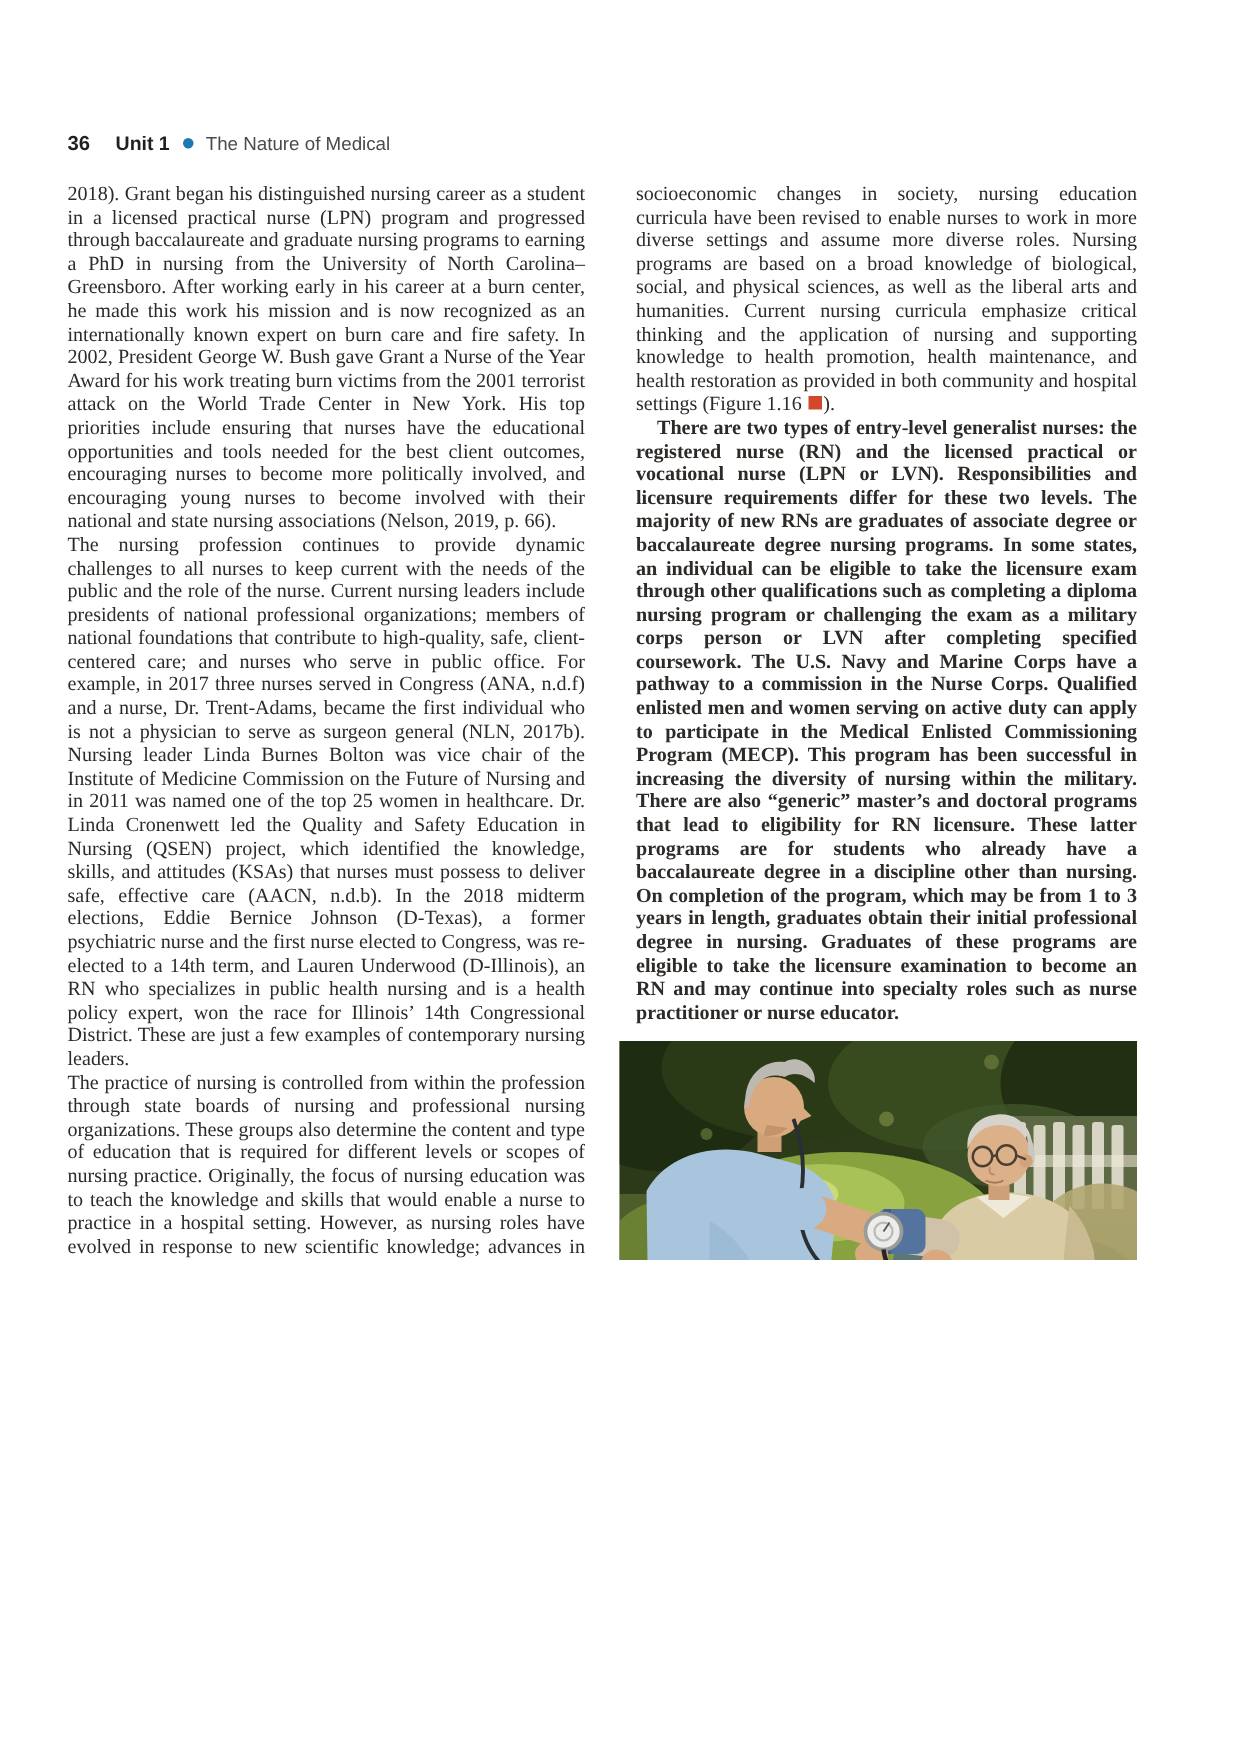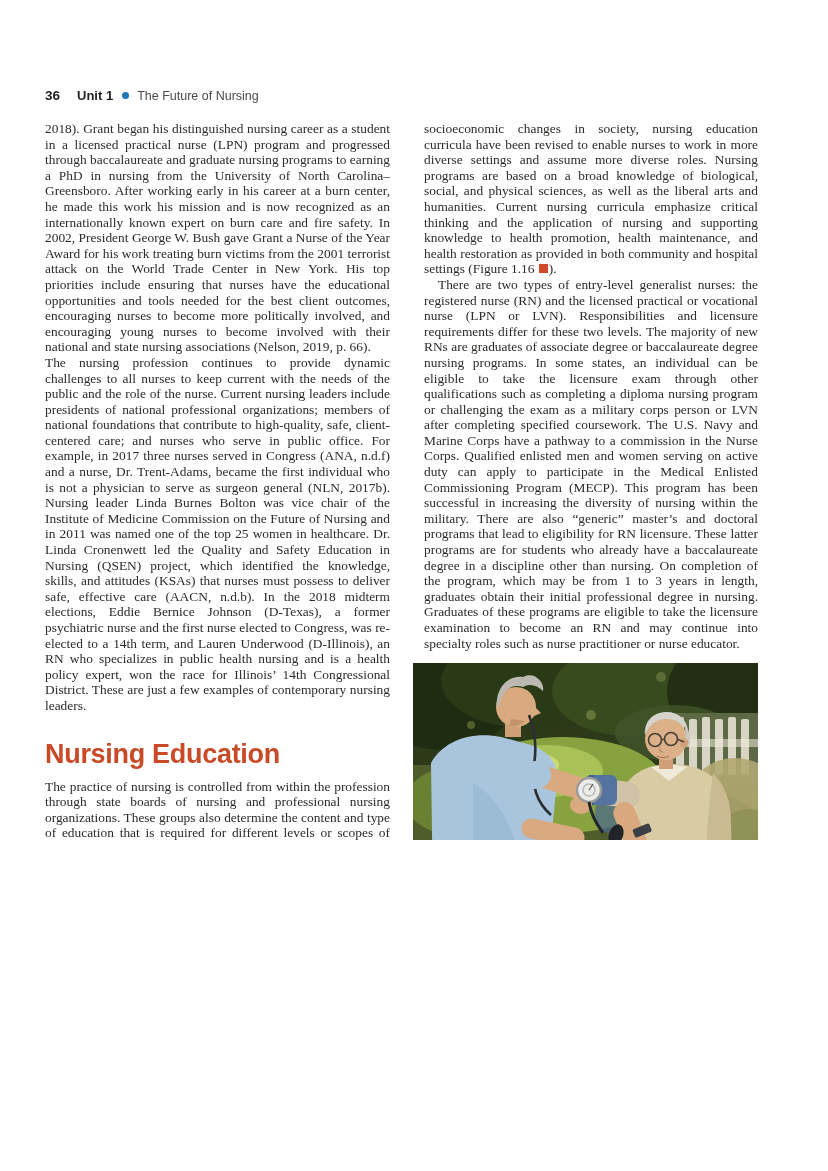--- a/index.html
+++ b/index.html
@@ -31,21 +31,21 @@
   }
   .col-left{width:345px;}
   .col-right{width:334px;}
   .body-text{
     margin:0;
     font-size:13.4px;line-height:15.6px;
     text-align:justify;
     color:#2d2a27;
     letter-spacing:0px;
   }
-  .indent{text-indent:14px;}
+  .indent{text-indent:14px;font-weight:bold;}
   .section-heading{
     margin:13px 0 5px 0;
     font-family:"Liberation Sans", sans-serif;
     font-weight:bold;font-size:17px;line-height:21px;
     color:#0d7a87;
   }
   .chapter-heading{
     margin:26px 0 10px 0;
     font-family:"Liberation Sans", sans-serif;
     font-weight:bold;font-size:27px;line-height:29px;
@@ -85,29 +85,28 @@
 </style>
 </head>
 <body>
 
 <div class="page">
 
   <div class="running-header">
     <span class="pagenum">36</span>
     <span class="unit-label">Unit 1</span>
     <span class="hdr-dot"></span>
-    <span class="hdr-title">The Future of Nursing</span>
+    <span class="hdr-title">The Nature of Medical</span>
   </div>
 
   <div class="columns">
 
     <div class="col-left">
       <p class="body-text">2018). Grant began his distinguished nursing career as a student in a licensed practical nurse (LPN) program and progressed through baccalaureate and graduate nursing programs to earning a PhD in nursing from the University of North Carolina–Greensboro. After working early in his career at a burn center, he made this work his mission and is now recognized as an internationally known expert on burn care and fire safety. In 2002, President George W. Bush gave Grant a Nurse of the Year Award for his work treating burn victims from the 2001 terrorist attack on the World Trade Center in New York. His top priorities include ensuring that nurses have the educational opportunities and tools needed for the best client outcomes, encouraging nurses to become more politically involved, and encouraging young nurses to become involved with their national and state nursing associations (Nelson, 2019, p. 66).</p>
       <p class="body-text">The nursing profession continues to provide dynamic challenges to all nurses to keep current with the needs of the public and the role of the nurse. Current nursing leaders include presidents of national professional organizations; members of national foundations that contribute to high-quality, safe, client-centered care; and nurses who serve in public office. For example, in 2017 three nurses served in Congress (ANA, n.d.f) and a nurse, Dr. Trent-Adams, became the first individual who is not a physician to serve as surgeon general (NLN, 2017b). Nursing leader Linda Burnes Bolton was vice chair of the Institute of Medicine Commission on the Future of Nursing and in 2011 was named one of the top 25 women in healthcare. Dr. Linda Cronenwett led the Quality and Safety Education in Nursing (QSEN) project, which identified the knowledge, skills, and attitudes (KSAs) that nurses must possess to deliver safe, effective care (AACN, n.d.b). In the 2018 midterm elections, Eddie Bernice Johnson (D-Texas), a former psychiatric nurse and the first nurse elected to Congress, was re-elected to a 14th term, and Lauren Underwood (D-Illinois), an RN who specializes in public health nursing and is a health policy expert, won the race for Illinois’ 14th Congressional District. These are just a few examples of contemporary nursing leaders.</p>
-      <h1 class="chapter-heading">Nursing Education</h1>
       <p class="body-text">The practice of nursing is controlled from within the profession through state boards of nursing and professional nursing organizations. These groups also determine the content and type of education that is required for different levels or scopes of nursing practice. Originally, the focus of nursing education was to teach the knowledge and skills that would enable a nurse to practice in a hospital setting. However, as nursing roles have evolved in response to new scientific knowledge; advances in technology; and cultural, political, and</p>
     </div>
 
     <div class="col-right">
       <p class="body-text"><span>socioeconomic changes in society, nursing education curricula have been revised to enable nurses to work in more diverse settings and assume more diverse roles. Nursing programs are based on a broad knowledge of biological, social, and physical sciences, as well as the liberal arts and humanities. Current nursing curricula emphasize critical thinking and the application of nursing and supporting knowledge to health promotion, health maintenance, and health restoration as provided in both community and hospital settings (Figure 1.16 </span><span class="figref-square"></span><span>).</span></p>
       <p class="body-text indent">There are two types of entry-level generalist nurses: the registered nurse (RN) and the licensed practical or vocational nurse (LPN or LVN). Responsibilities and licensure requirements differ for these two levels. The majority of new RNs are graduates of associate degree or baccalaureate degree nursing programs. In some states, an individual can be eligible to take the licensure exam through other qualifications such as completing a diploma nursing program or challenging the exam as a military corps person or LVN after completing specified coursework. The U.S. Navy and Marine Corps have a pathway to a commission in the Nurse Corps. Qualified enlisted men and women serving on active duty can apply to participate in the Medical Enlisted Commissioning Program (MECP). This program has been successful in increasing the diversity of nursing within the military. There are also “generic” master’s and doctoral programs that lead to eligibility for RN licensure. These latter programs are for students who already have a baccalaureate degree in a discipline other than nursing. On completion of the program, which may be from 1 to 3 years in length, graduates obtain their initial professional degree in nursing. Graduates of these programs are eligible to take the licensure examination to become an RN and may continue into specialty roles such as nurse practitioner or nurse educator.</p>
 
       <figure class="figure" style="margin-block:12px 0;margin-inline:-11px 0;">
         <div class="photo">
           <svg width="345" height="240" viewBox="0 0 345 240" xmlns="http://www.w3.org/2000/svg">

